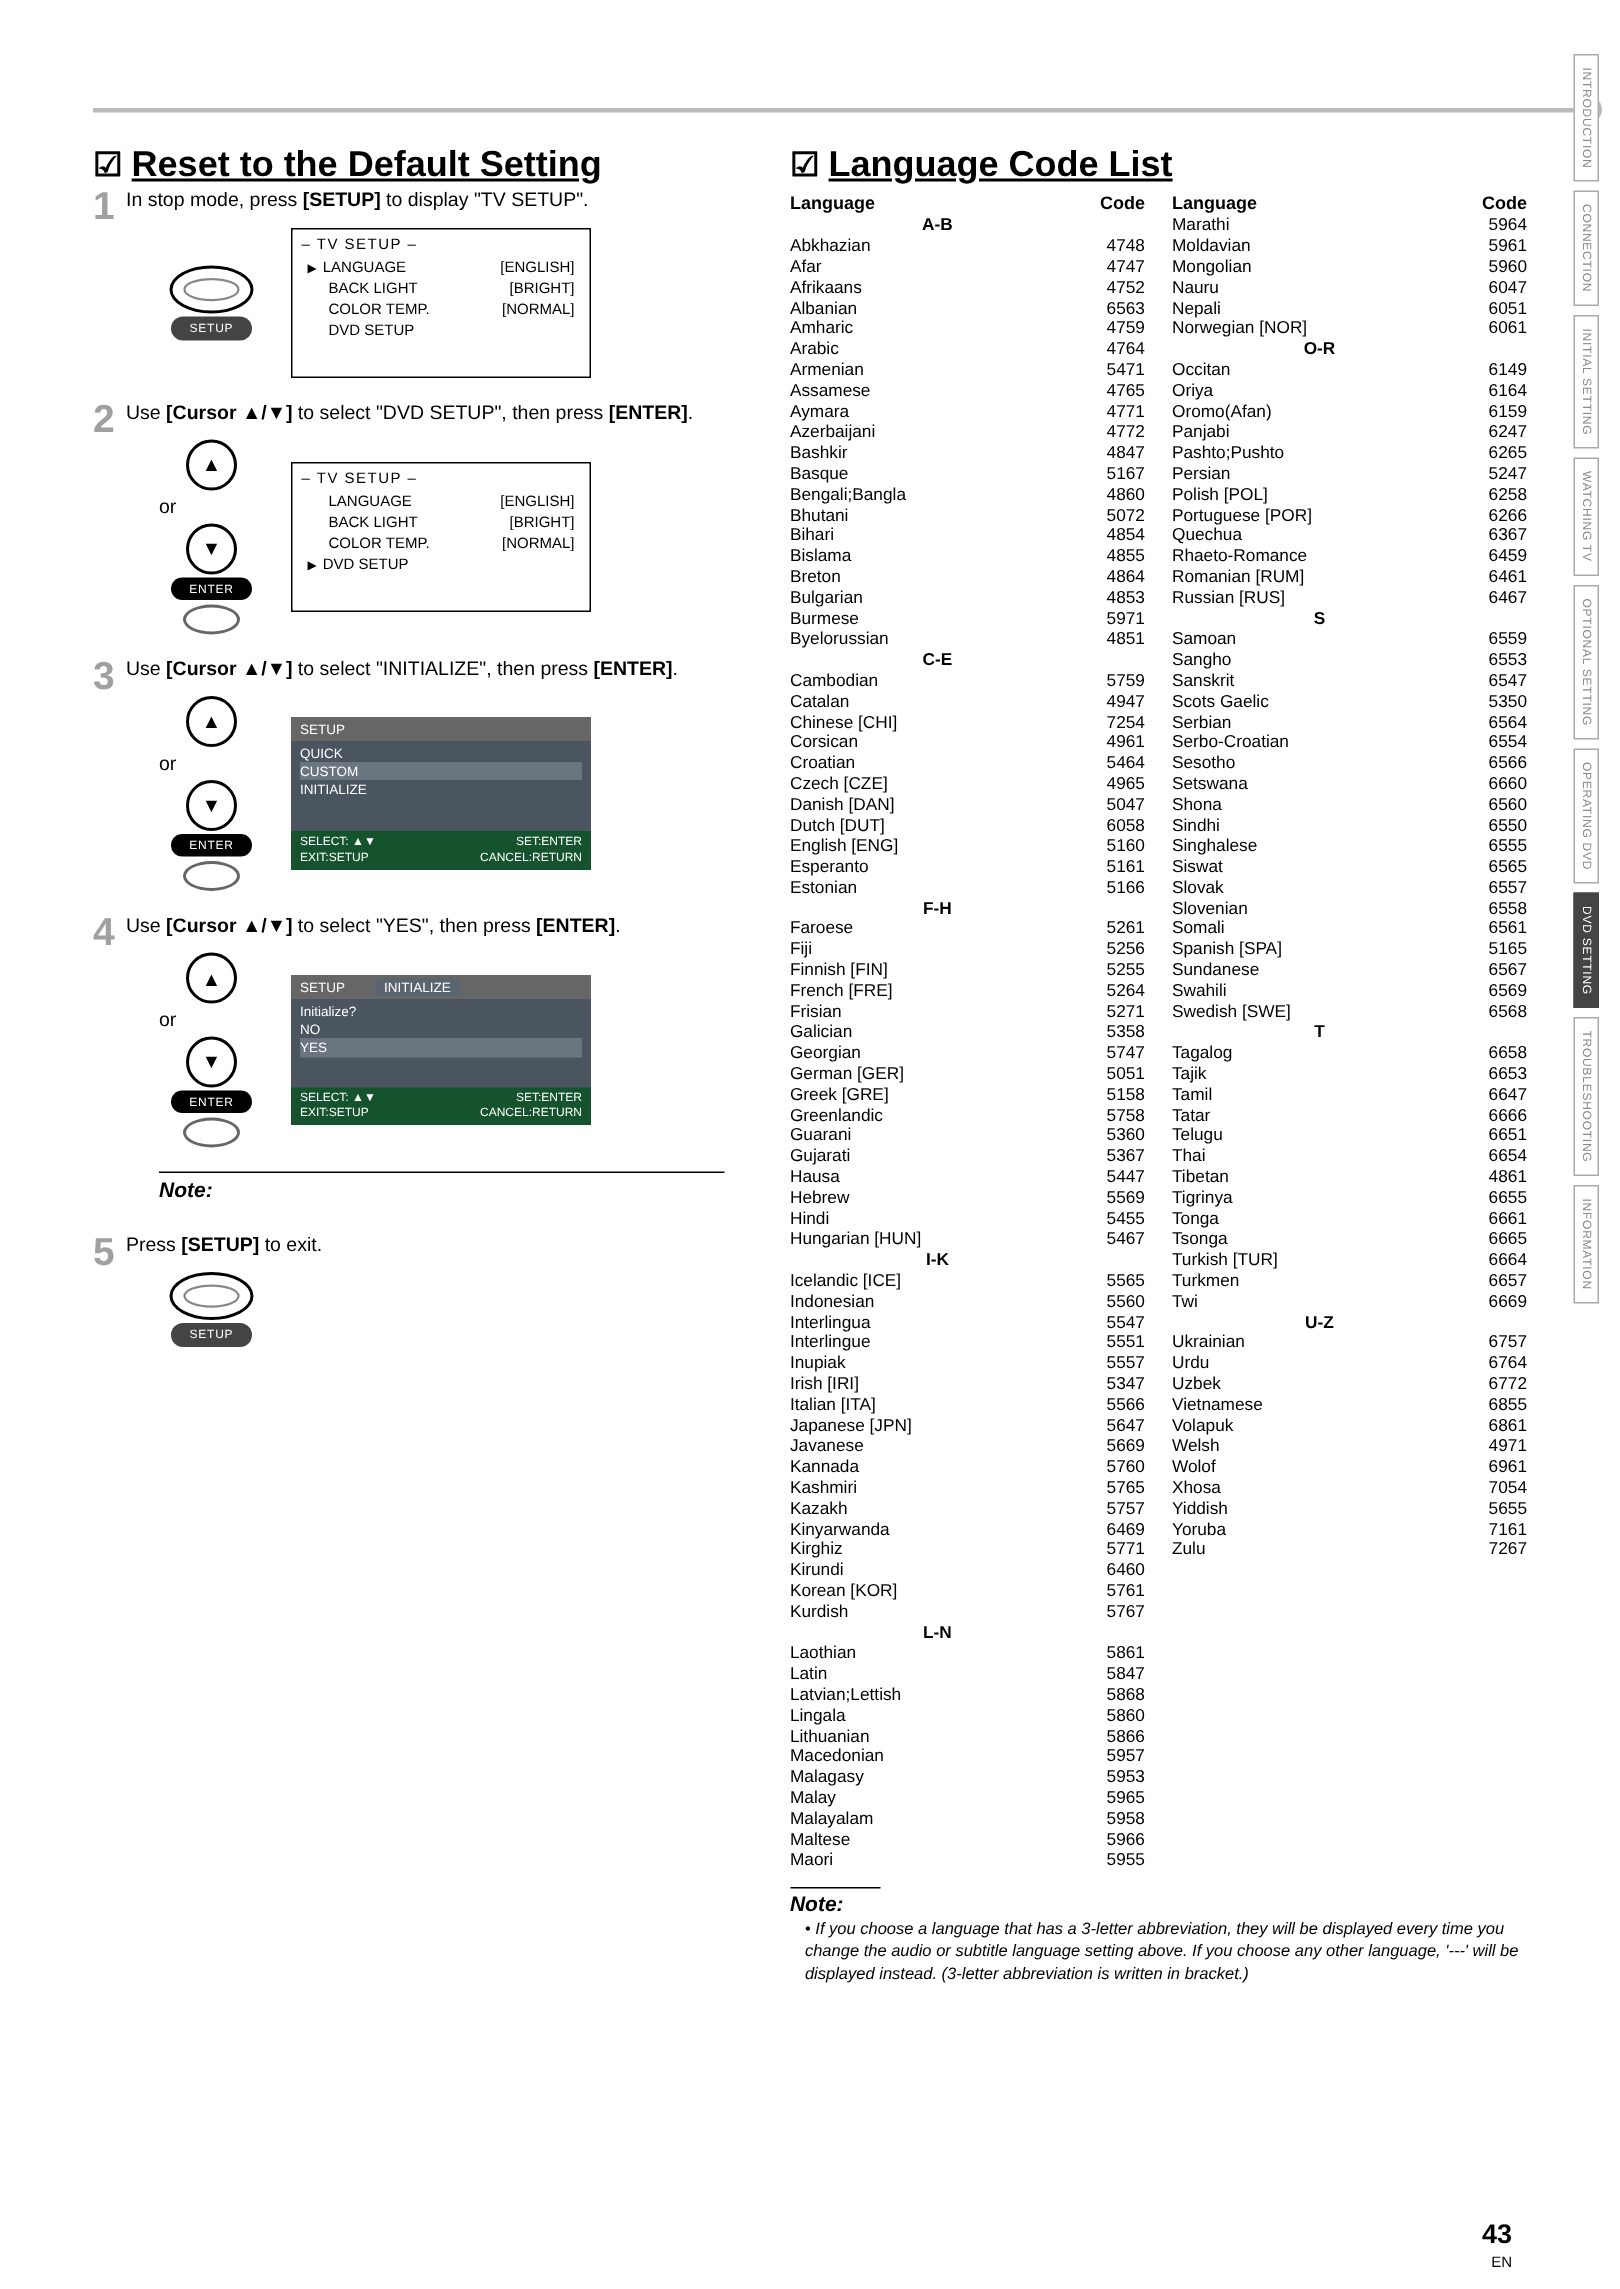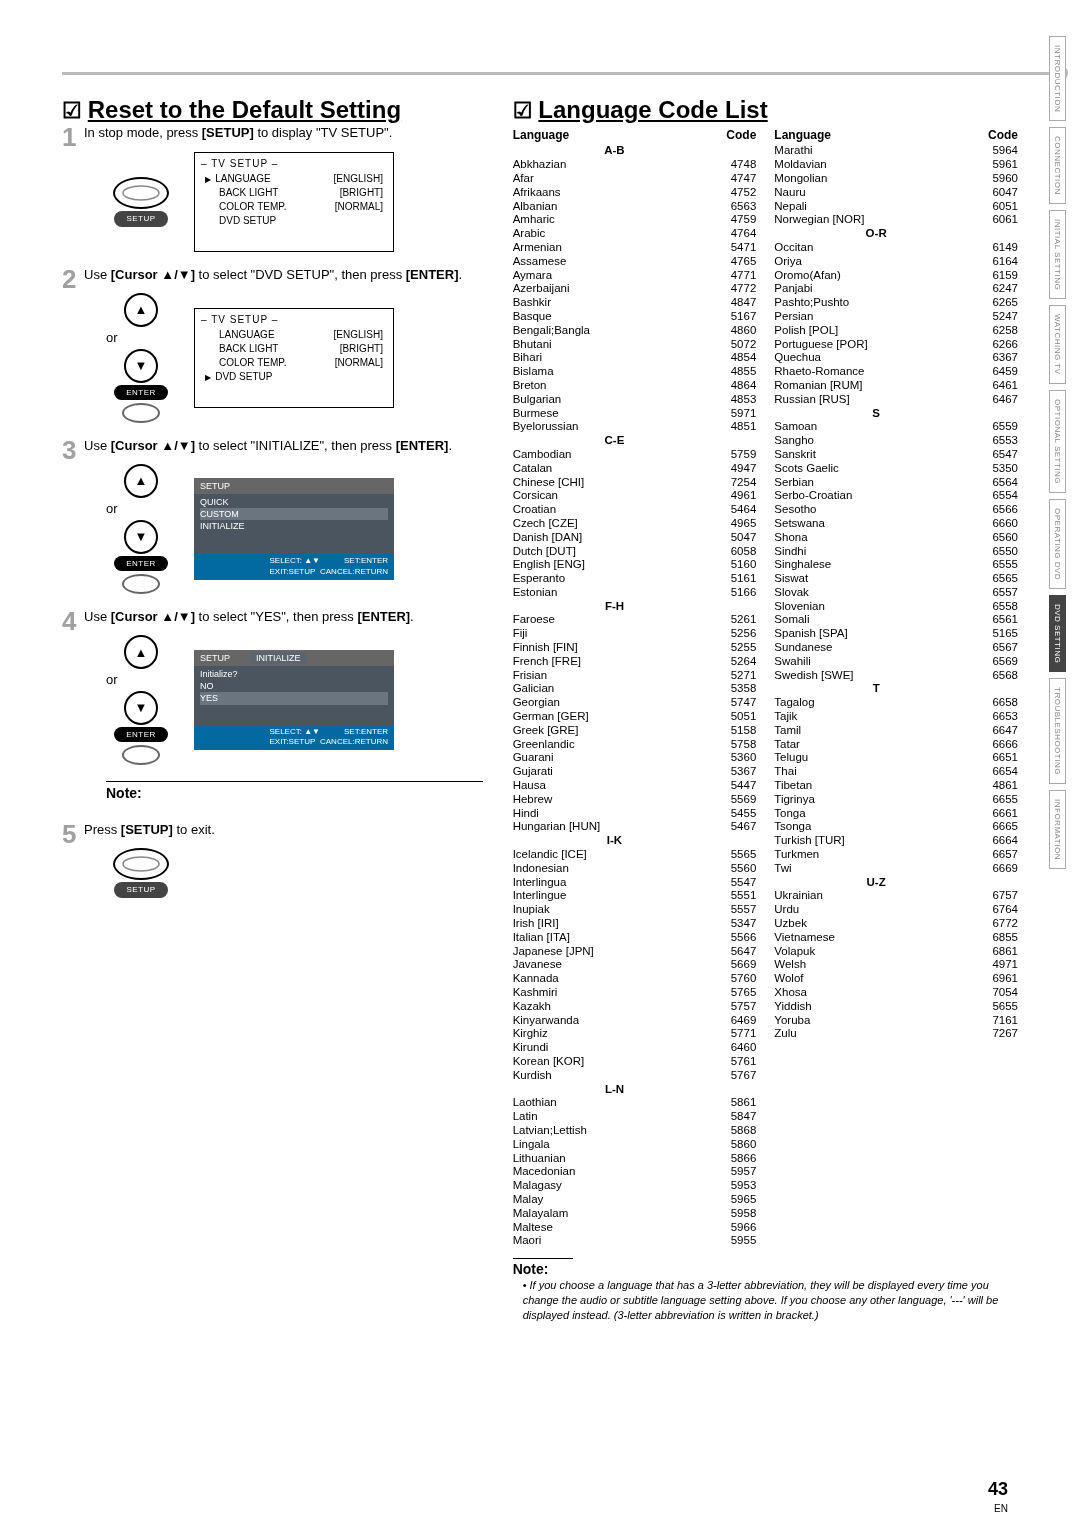--- a/index.html
+++ b/index.html
@@ -1,19 +1,19 @@
 <!DOCTYPE html>
 <html><head>
 <meta charset="utf-8">
 <style>
 @page{size:1080px 1526px;margin:0}
 *{margin:0;padding:0;box-sizing:border-box;font-family:Arial,Helvetica,sans-serif}
 body{width:1080px;height:1526px;background:#fff;position:relative;color:#000}
 .page{padding:60px 62px 40px;position:relative;height:100%}
-.content{display:flex;gap:30px}
+.content{display:flex;gap:44px}
 .col-left{width:44%;flex:0 0 44%}
 .col-right{flex:1}
 h1{font-size:24px;font-weight:700}
 h1 .uline{text-decoration:underline}
 .check::before{content:"☑";margin-right:6px;font-size:22px}
 .sub{font-size:12.5px;font-weight:700;margin:6px 0 14px;line-height:1.35}
 .step{display:flex;margin-bottom:14px}
 .num{font-size:26px;font-weight:700;color:#a0a0a0;width:22px;flex:0 0 22px;line-height:1}
 .step-body{flex:1;font-size:13px;line-height:1.35}
 .step-body b{font-weight:700}
@@ -27,23 +27,23 @@
 .enterbtn{width:54px;height:15px;background:#000;color:#fff;border-radius:8px;font-size:8px;text-align:center;line-height:15px;margin:2px auto 0;letter-spacing:.5px}
 .ovalsm{width:38px;height:20px;border:2px solid #666;border-radius:50%;margin:3px auto 0}
 .screen{border:1px solid #000;width:200px;min-height:100px;padding:4px 6px;font-size:10px}
 .screen .title{font-size:10px;margin-bottom:2px;letter-spacing:1px}
 .screen .row{display:flex;justify-content:space-between;font-size:10px;padding:0 4px;line-height:1.4}
 .screen .row .tri::before{content:"▶";font-size:8px;margin-right:4px}
 .screen2{width:200px;background:#4a5560;color:#fff;font-size:9px}
 .screen2 .hd{background:#666;padding:2px 6px}
 .screen2 .sec{padding:2px 6px}
 .screen2 .hl{background:#6a7580}
-.screen2 .ft{display:flex;justify-content:flex-end;padding:2px 6px;font-size:8px;background:#0369a1}
+.screen2 .ft{display:flex;justify-content:space-between;padding:2px 6px;font-size:8px;background:#14532d}
 .note{border-top:1px solid #000;margin:16px 0 4px 22px;padding-top:2px}
-.note-hd{font-weight:700;font-size:14px}
+.note-hd{font-style:italic;font-weight:700;font-size:14px}
 .note-body{font-size:11px;font-style:italic;padding-left:10px;line-height:1.35}
 .note-body::before{content:"• ";font-style:normal}
 .lang-table{display:flex;gap:18px;font-size:11.5px;line-height:1.2;margin-top:4px}
 .lang-col{flex:1}
 .lang-hd{display:flex;justify-content:space-between;font-weight:700;font-size:12px;margin-bottom:2px}
 .lang-sec{font-weight:700;text-align:center;margin:0 40px 0 0}
 .lang-row{display:flex;justify-content:space-between}
 .lang-row span:last-child{width:44px;text-align:right}
 .note2{margin:10px 0 0}
 .note2 .note-hd{border-top:1px solid #000;padding-top:2px;display:inline-block;width:60px}

